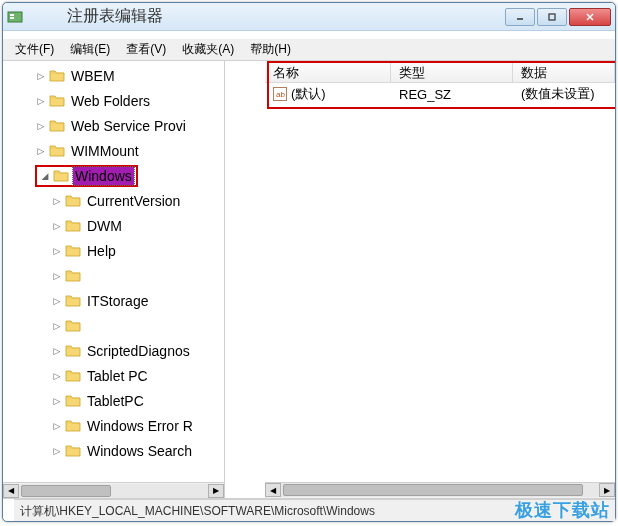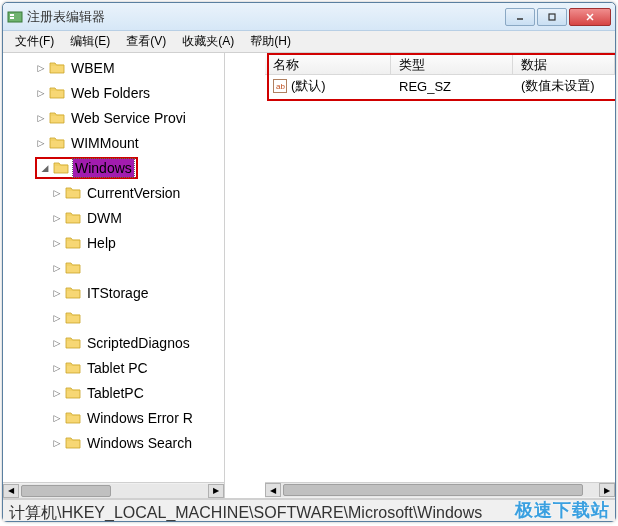--- a/index.html
+++ b/index.html
@@ -1,26 +1,26 @@
 <!DOCTYPE html>
 <html><head>
 <meta charset="utf-8">
 <style>
 * { box-sizing: border-box; margin: 0; padding: 0; font-family: "Microsoft YaHei", "SimSun", sans-serif; }
 body { width: 618px; height: 526px; background: #fff; overflow: hidden; position: relative; }
 .window { width: 614px; height: 520px; margin: 2px; border: 1px solid #5a7fa0; border-radius: 5px; background: #fff; box-shadow: 0 0 3px rgba(0,0,0,0.3); display: flex; flex-direction: column; }
 .titlebar { height: 28px; background: linear-gradient(#eaf3fb, #d6e7f7); border-bottom: 1px solid #b8cfe5; display: flex; align-items: center; padding: 0 4px; border-radius: 5px 5px 0 0; }
 .titlebar-icon { width: 16px; height: 16px; margin-right: 4px; }
-.titlebar-text { flex: 1; font-size: 13px; color: #333; }
+.titlebar-text { flex: 1; font-size: 16px; color: #333; margin-left: 40px; }
 .window-controls { display: flex; gap: 2px; }
 .win-btn { width: 30px; height: 18px; border: 1px solid #8aa8c4; border-radius: 2px; display: flex; align-items: center; justify-content: center; font-size: 10px; cursor: pointer; }
 .win-min { background: linear-gradient(#e8f1fa, #c9dff3); }
 .win-max { background: linear-gradient(#e8f1fa, #c9dff3); }
 .win-close { width: 42px; background: linear-gradient(#f08d8d, #d64545); color: #fff; border-color: #a03030; }
-.menubar { height: 22px; background: #f0f0f0; border-bottom: 1px solid #d0d0d0; display: flex; align-items: center; padding: 0 4px; }
+.menubar { height: 22px; background: #f0f0f0; border-bottom: 1px solid #d0d0d0; display: flex; align-items: center; padding: 0 4px; margin-top: 8px; }
 .menu-item { font-size: 12px; padding: 2px 8px; cursor: pointer; }
 .content { flex: 1; display: flex; border-bottom: 1px solid #d0d0d0; overflow: hidden; }
 .tree-pane { width: 222px; border-right: 1px solid #d0d0d0; overflow: hidden; position: relative; display: flex; flex-direction: column; }
 .tree-body { flex: 1; overflow: hidden; padding: 2px 0; }
 .tree-scroll-h { height: 16px; background: #f0f0f0; border-top: 1px solid #d0d0d0; display: flex; align-items: center; }
 .scroll-track { flex: 1; height: 14px; background: #e8e8e8; position: relative; }
 .scroll-thumb-h { position: absolute; height: 12px; top: 1px; background: #c0c0c0; border: 1px solid #a0a0a0; border-radius: 2px; }
 .scroll-arrow { width: 16px; height: 14px; background: #e0e0e0; border: 1px solid #b0b0b0; display: flex; align-items: center; justify-content: center; font-size: 8px; }
 .tree-row { display: flex; align-items: center; height: 25px; font-size: 14px; white-space: nowrap; cursor: pointer; }
 .tree-row.selected { background: transparent; }
@@ -31,21 +31,21 @@
 .highlight-box { border: 2px solid #d00000; }
 .list-pane { flex: 1; display: flex; flex-direction: column; overflow: hidden; position: relative; margin-left: 40px; }
 .list-header { height: 22px; display: flex; border-bottom: 1px solid #d9d9d9; background: linear-gradient(#fdfdfd, #f0f0f0); }
 .list-col { font-size: 13px; padding: 3px 8px; border-right: 1px solid #d9d9d9; }
 .list-body { flex: 1; }
 .list-row { display: flex; height: 22px; align-items: center; font-size: 13px; }
 .list-cell { padding: 2px 8px; display: flex; align-items: center; gap: 4px; white-space: nowrap; }
 .val-icon { width: 14px; height: 14px; flex-shrink: 0; }
 .highlight-list { position: absolute; border: 2px solid #d00000; pointer-events: none; }
 .list-scroll-h { height: 16px; background: #f0f0f0; border-top: 1px solid #d0d0d0; display: flex; }
-.statusbar { height: 22px; background: #f0f0f0; font-size: 16px; padding: 3px 6px; color: #333; border-top: 1px solid #d0d0d0; }
+.statusbar { height: 22px; background: #f0f0f0; font-size: 12px; padding: 3px 6px; color: #333; border-top: 1px solid #d0d0d0; margin-left: 11px; }
 .watermark { position: absolute; right: 8px; bottom: 4px; font-size: 18px; font-weight: bold; color: #3aa0e0; letter-spacing: 1px; text-shadow: 0 0 2px #fff; pointer-events: none; }
 svg { display: block; }
 </style>
 </head>
 <body>
 
 <div class="window">
   <div class="titlebar">
     <span class="titlebar-icon">
       <svg viewBox="0 0 16 16">

